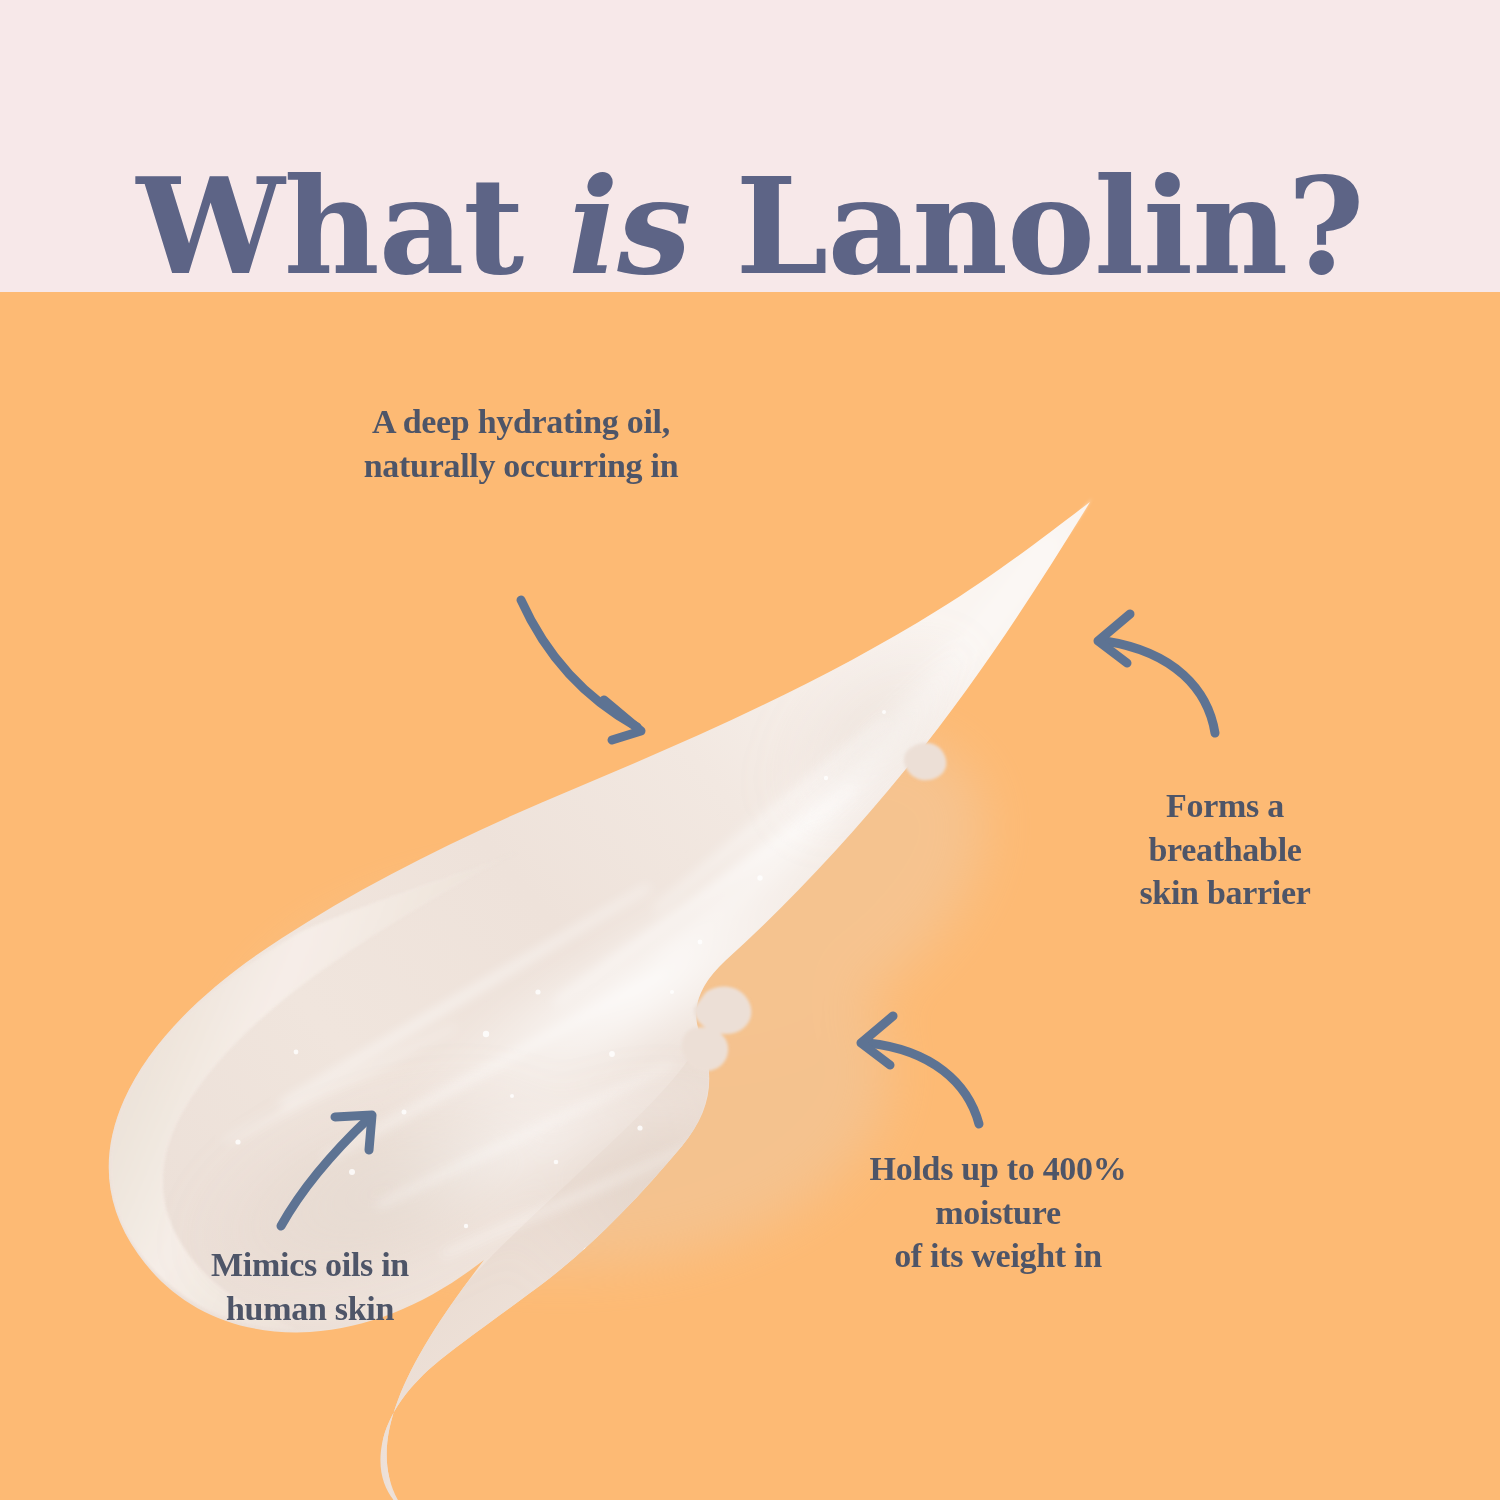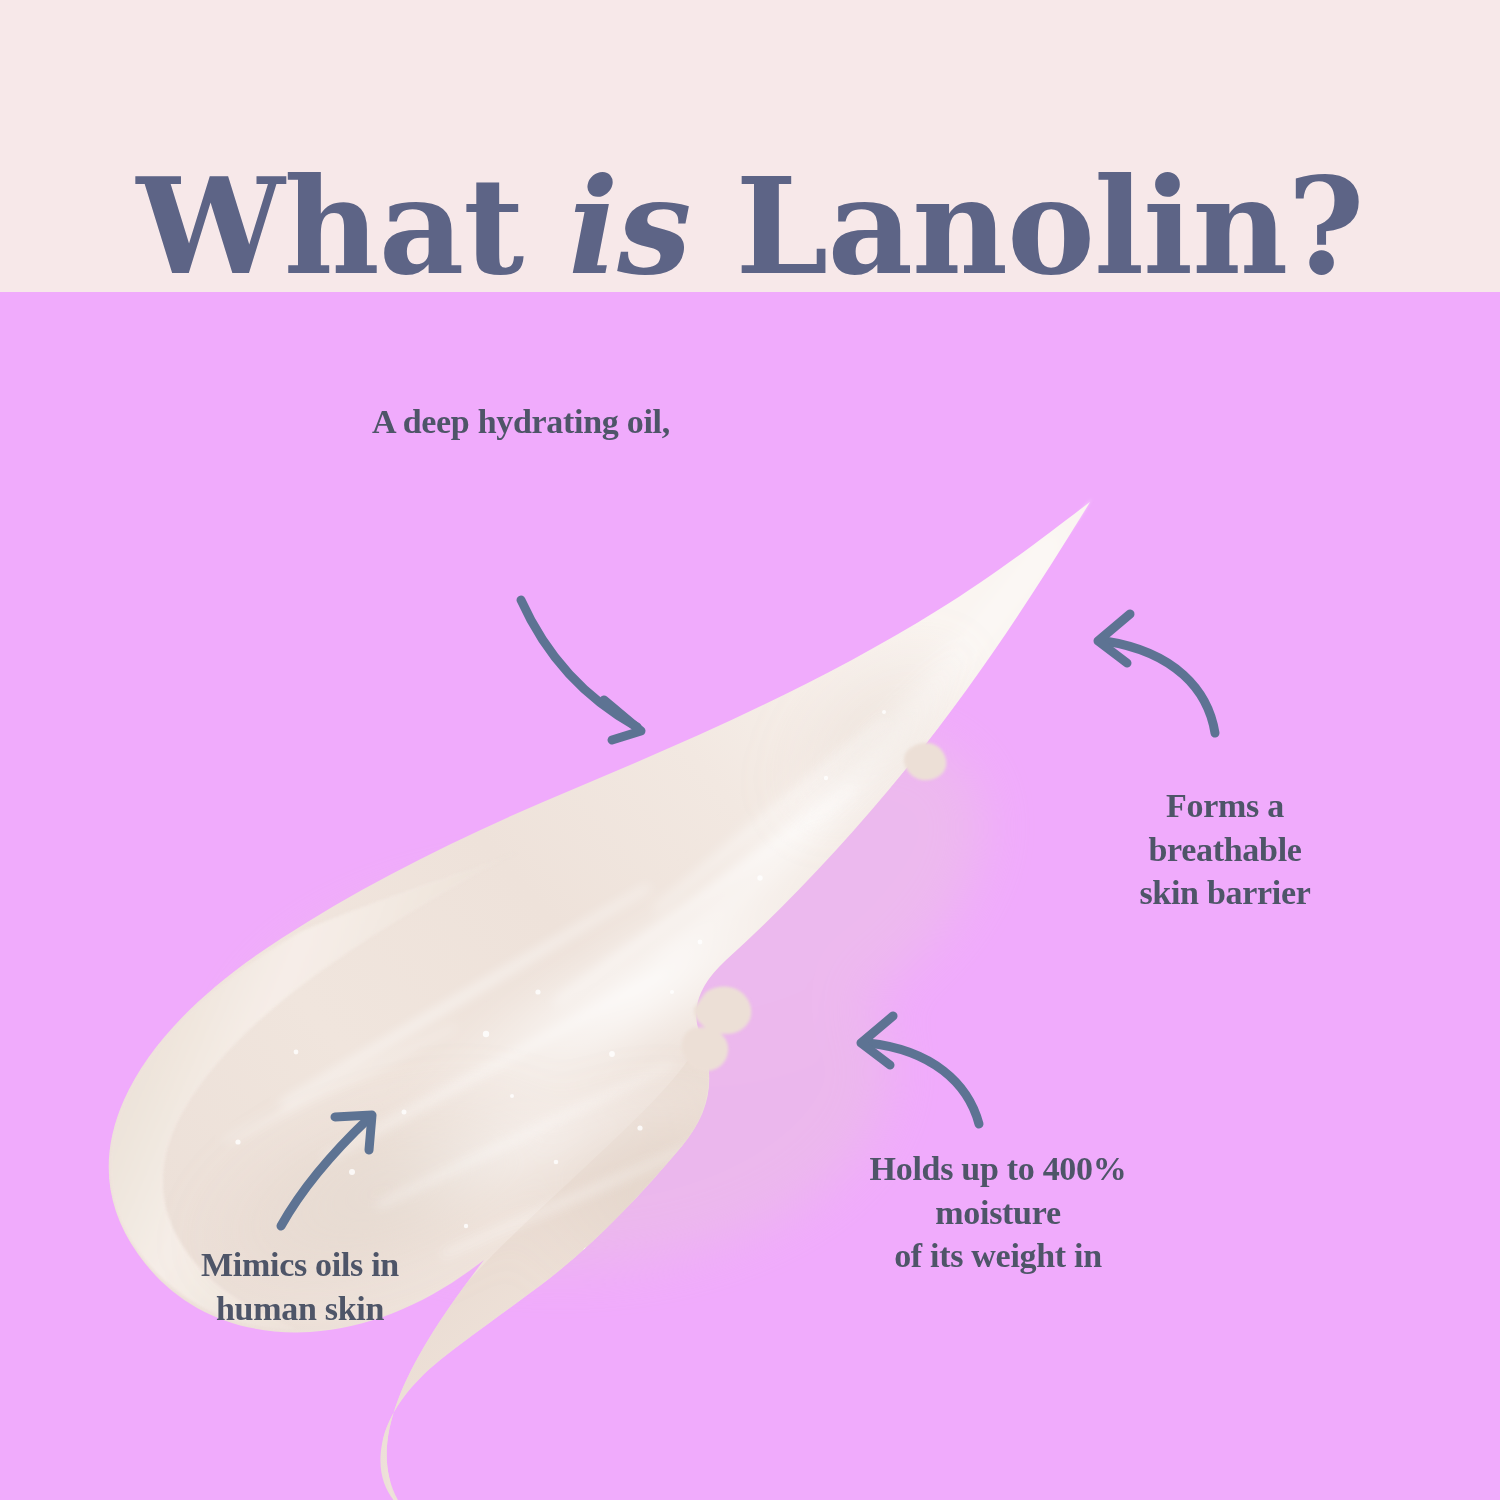--- a/index.html
+++ b/index.html
@@ -12,21 +12,21 @@
     height: 1500px;
     font-family: "Liberation Sans", sans-serif;
     -webkit-font-smoothing: antialiased;
   }
 
   #infographic {
     position: relative;
     width: 1500px;
     height: 1500px;
     overflow: hidden;
-    background: #f0abfc;
+    background: #fdba74;
   }
 
   
   .header-band {
     position: absolute;
     left: 0;
     top: 0;
     width: 1500px;
     height: 292px;
     background: #f7e8e9;
@@ -88,21 +88,21 @@
     left: 1035px;
     top: 784px;
     width: 380px;
   }
   #anno-holds {
     left: 718px;
     top: 1147px;
     width: 560px;
   }
   #anno-mimics {
-    left: 80px;
+    left: 90px;
     top: 1243px;
     width: 440px;
   }
 
   
   .arrow-layer {
     position: absolute;
     left: 0;
     top: 0;
     width: 1500px;
@@ -305,20 +305,21 @@
       <g fill="#ecdfd6" filter="url(#softEdge)">
         <path d="M 706 700 c 16 -10 34 -6 42 8 c 10 18 -4 34 -22 34 c -18 0 -34 -14 -32 -26 z"></path>
         <path d="M 694 736 c 20 -4 36 8 34 24 c -2 16 -20 24 -34 16 c -14 -8 -18 -34 0 -40 z"></path>
         <path d="M 908 458 c 14 -12 30 -8 36 4 c 8 16 -6 28 -22 26 c -14 -2 -24 -20 -14 -30 z"></path>
       </g>
     </svg>
   </div>
 
   <div class="annotation" id="anno-hydrating">
     <span class="line">A deep hydrating oil,</span>
+    <span class="line">naturally occurring in</span>
   </div>
 
   <div class="annotation" id="anno-barrier">
     <span class="line">Forms a</span>
     <span class="line">breathable</span>
     <span class="line">skin barrier</span>
   </div>
 
   <div class="annotation" id="anno-holds">
     <span class="line">Holds up to 400%</span>

